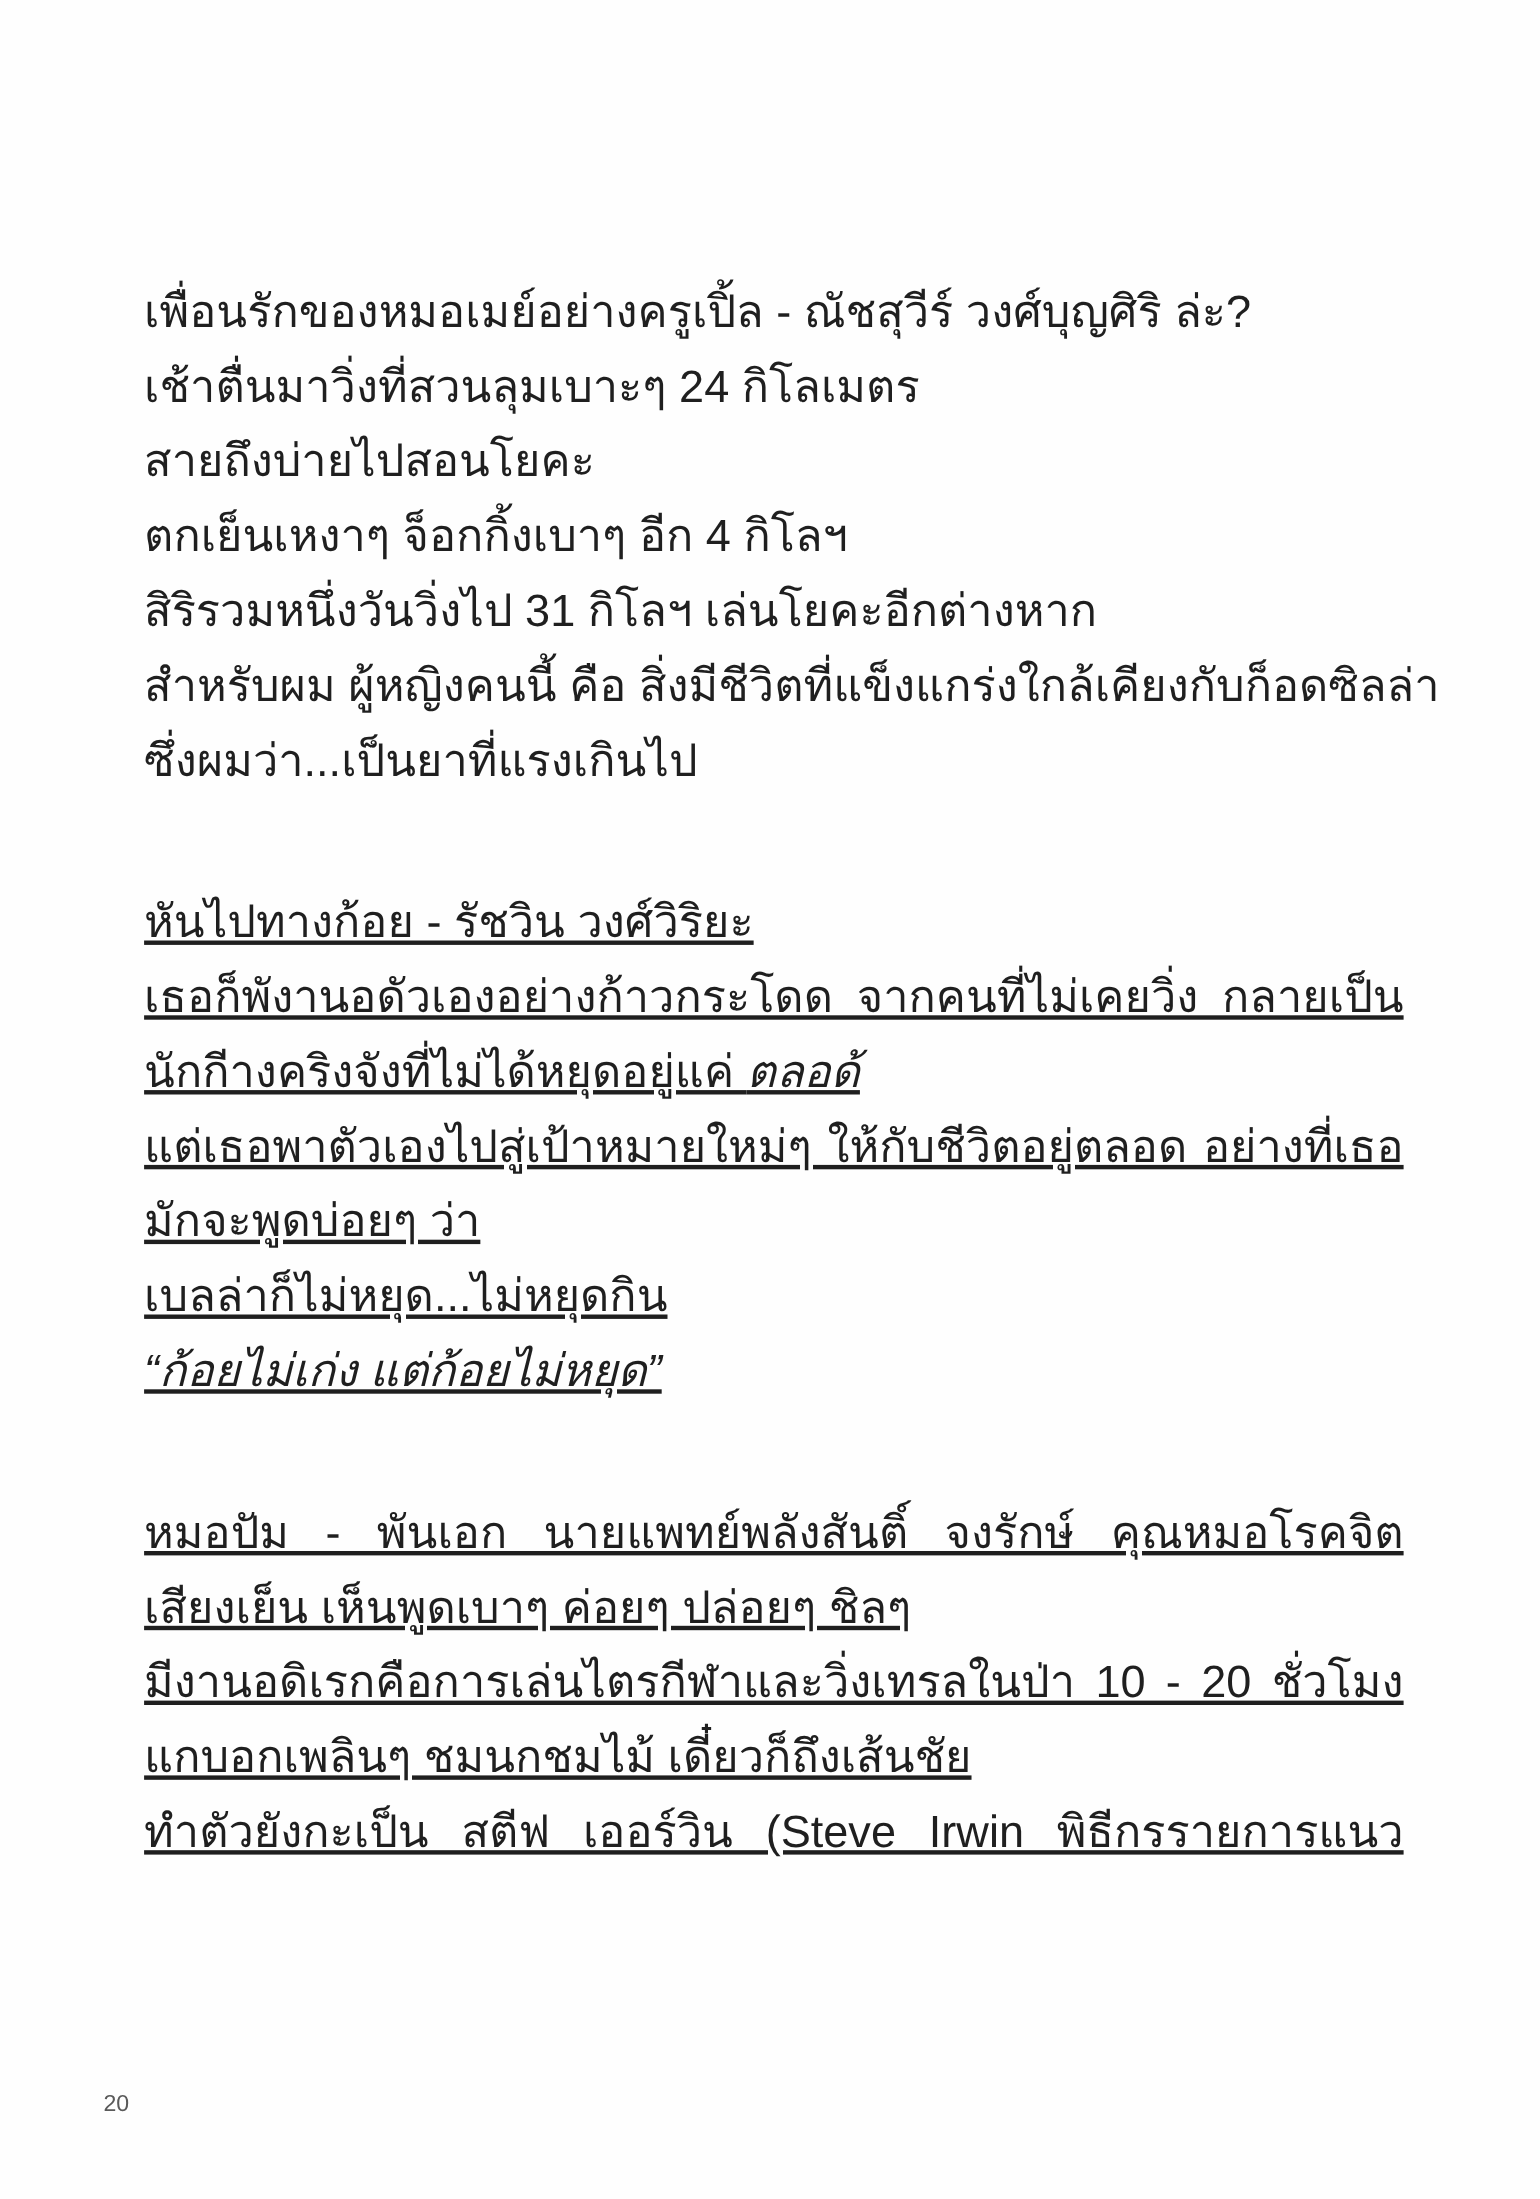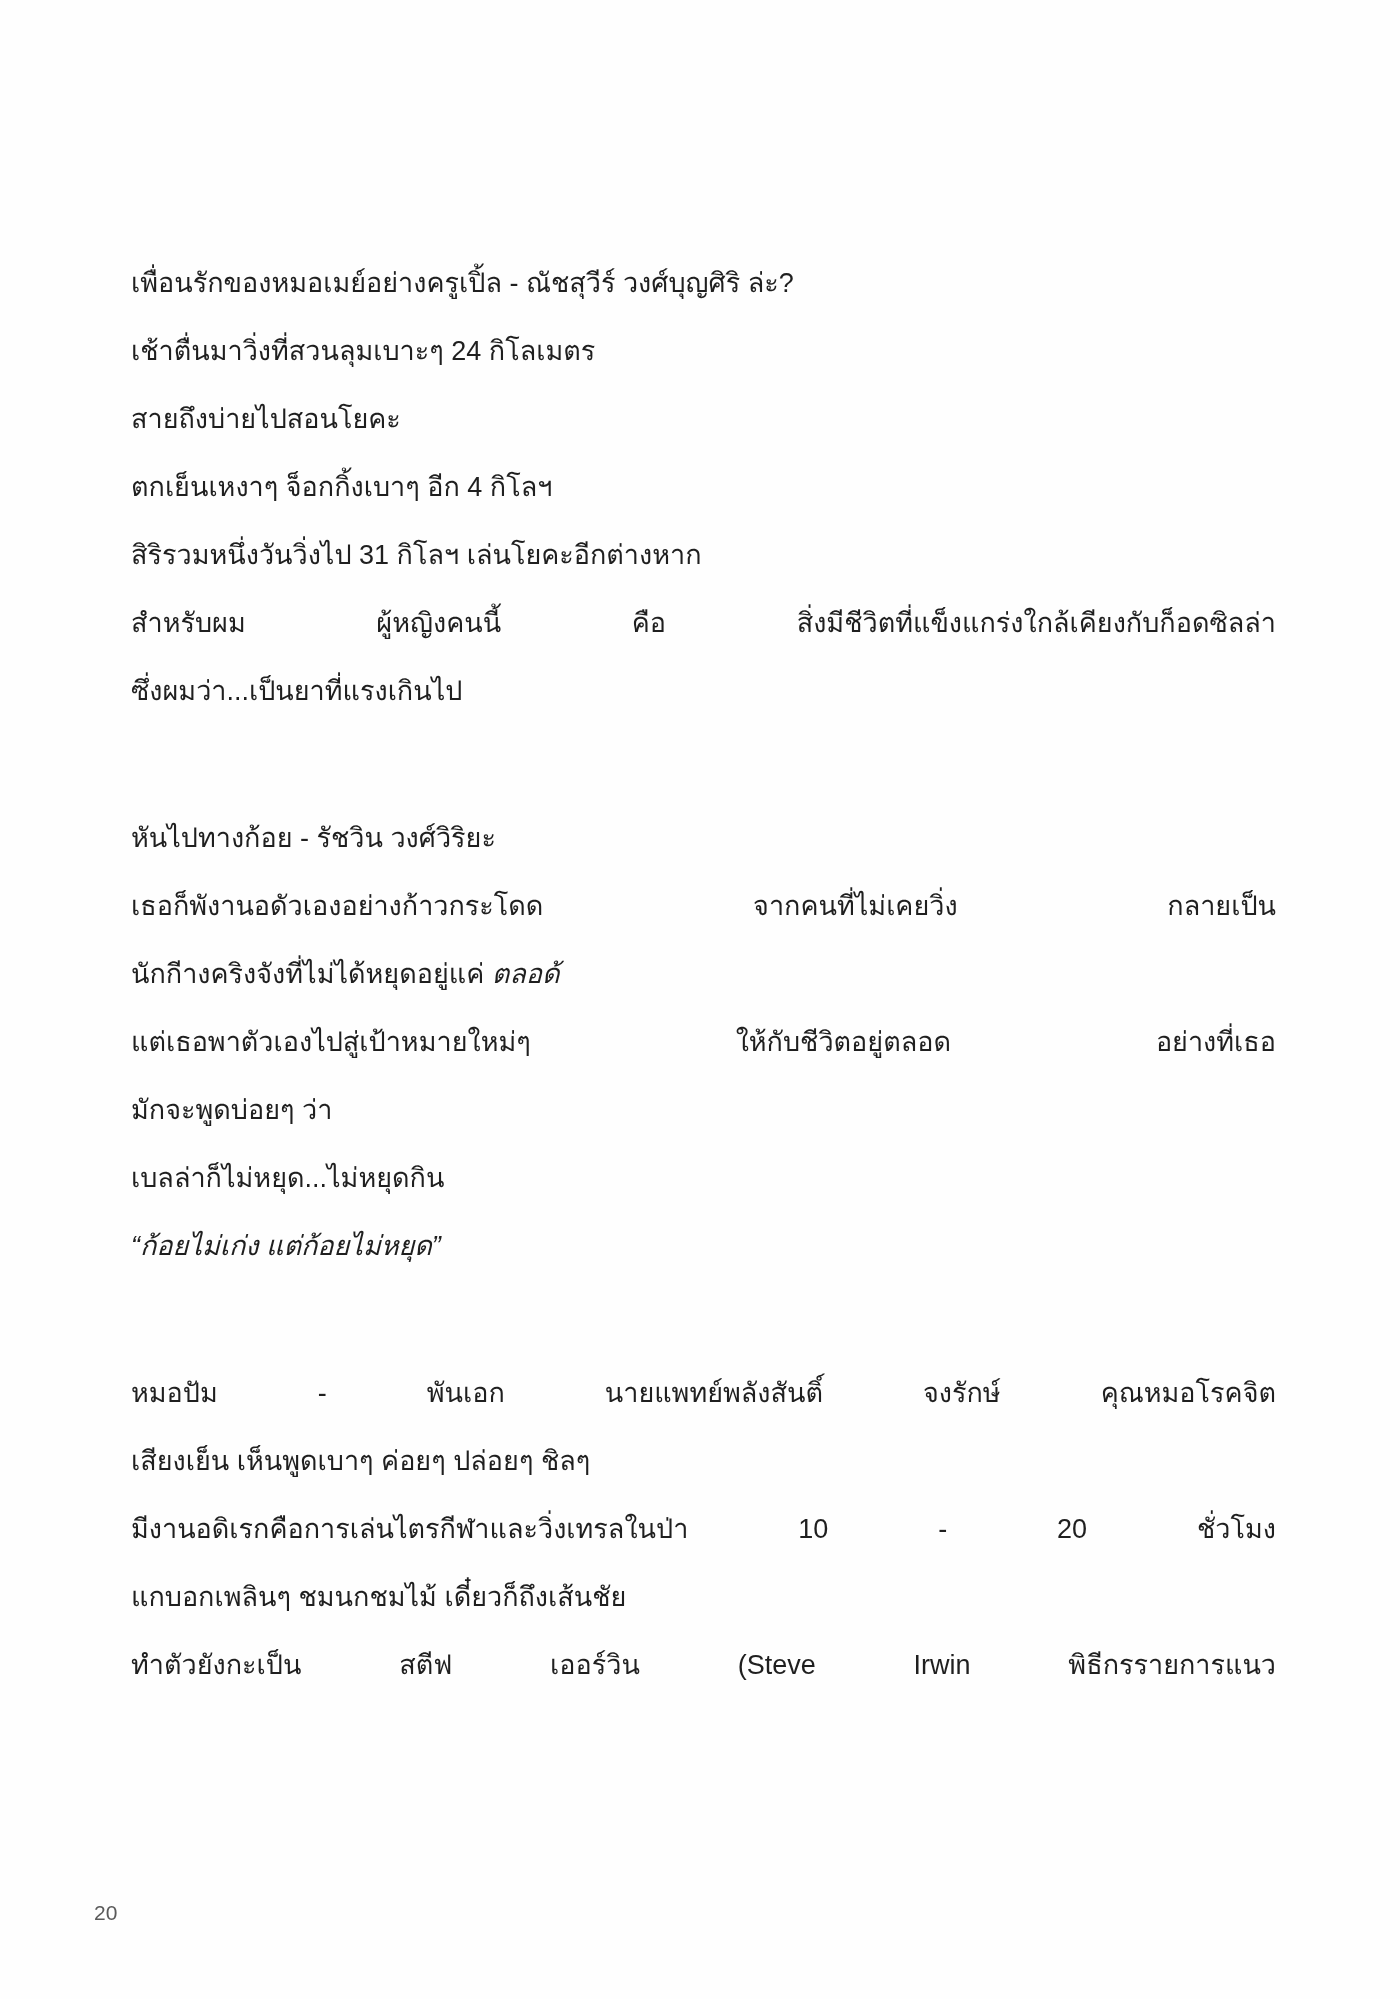--- a/index.html
+++ b/index.html
@@ -14,26 +14,26 @@
     background: #fefefe;
     overflow: hidden;
     font-family: "Liberation Sans", "DejaVu Sans", sans-serif;
     color: #1a1a1a;
   }
   .text-block {
     position: absolute;
     left: 131px;
     top: 249px;
     width: 1145px;
-    font-size: 27px;
+    font-size: 41px;
     line-height: 68px;
     color: #1f1f1f;
   }
   .para { margin: 0; padding: 0; }
-  .para + .para { margin-top: 79px; }
+  .para + .para { margin-top: 79px; text-decoration: underline; }
   .line {
     white-space: nowrap;
     min-height: 68px;
   }
   .line.justify {
     text-align: justify;
     text-align-last: justify;
   }
   .line.italic, .line em {
     font-style: italic;

